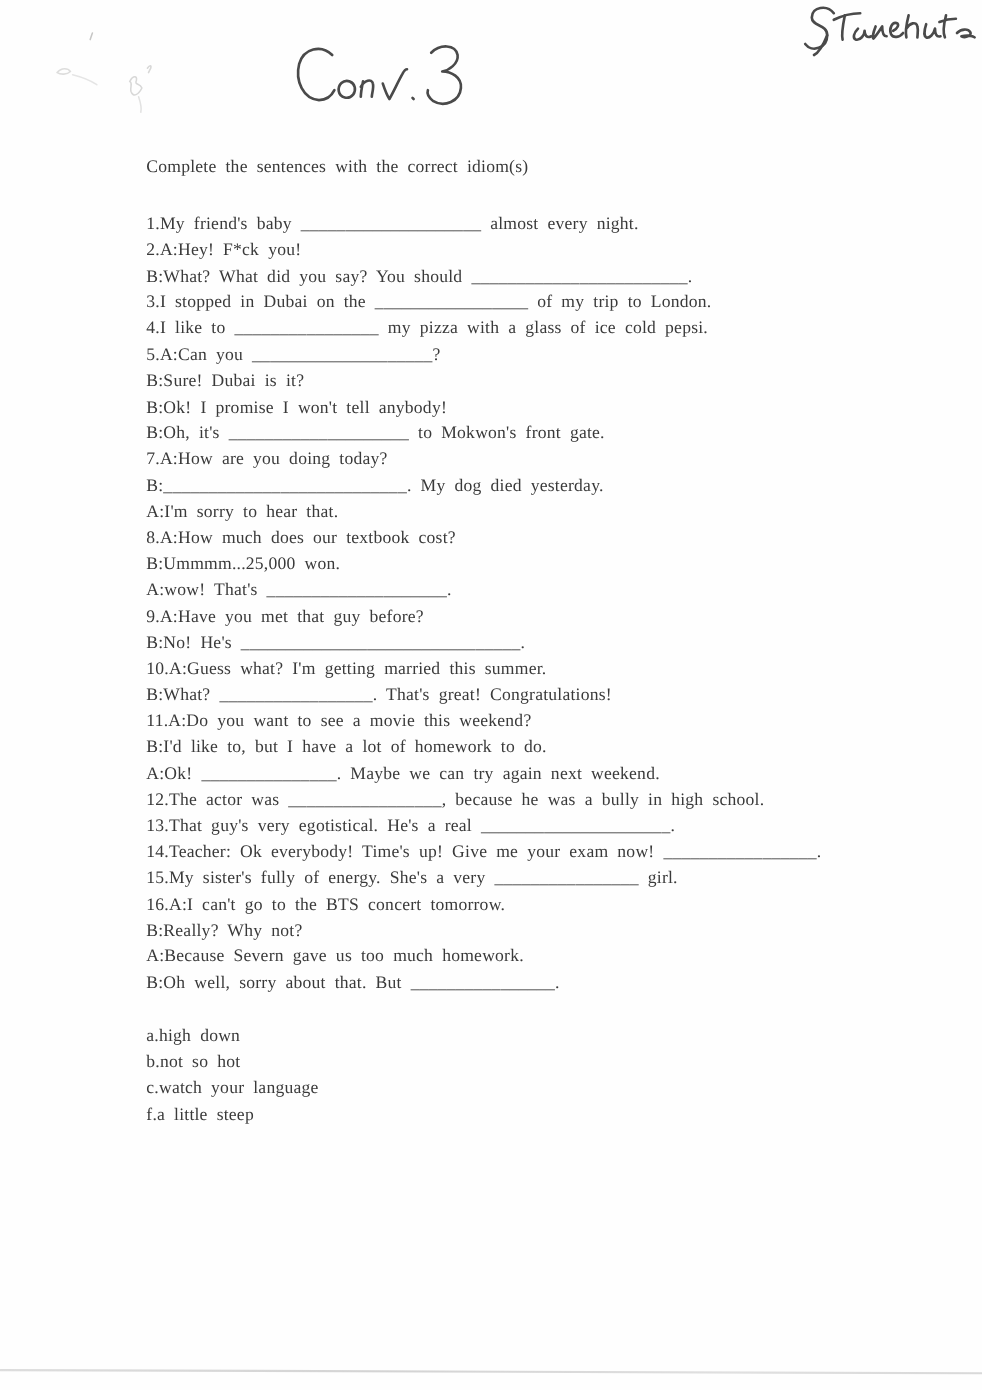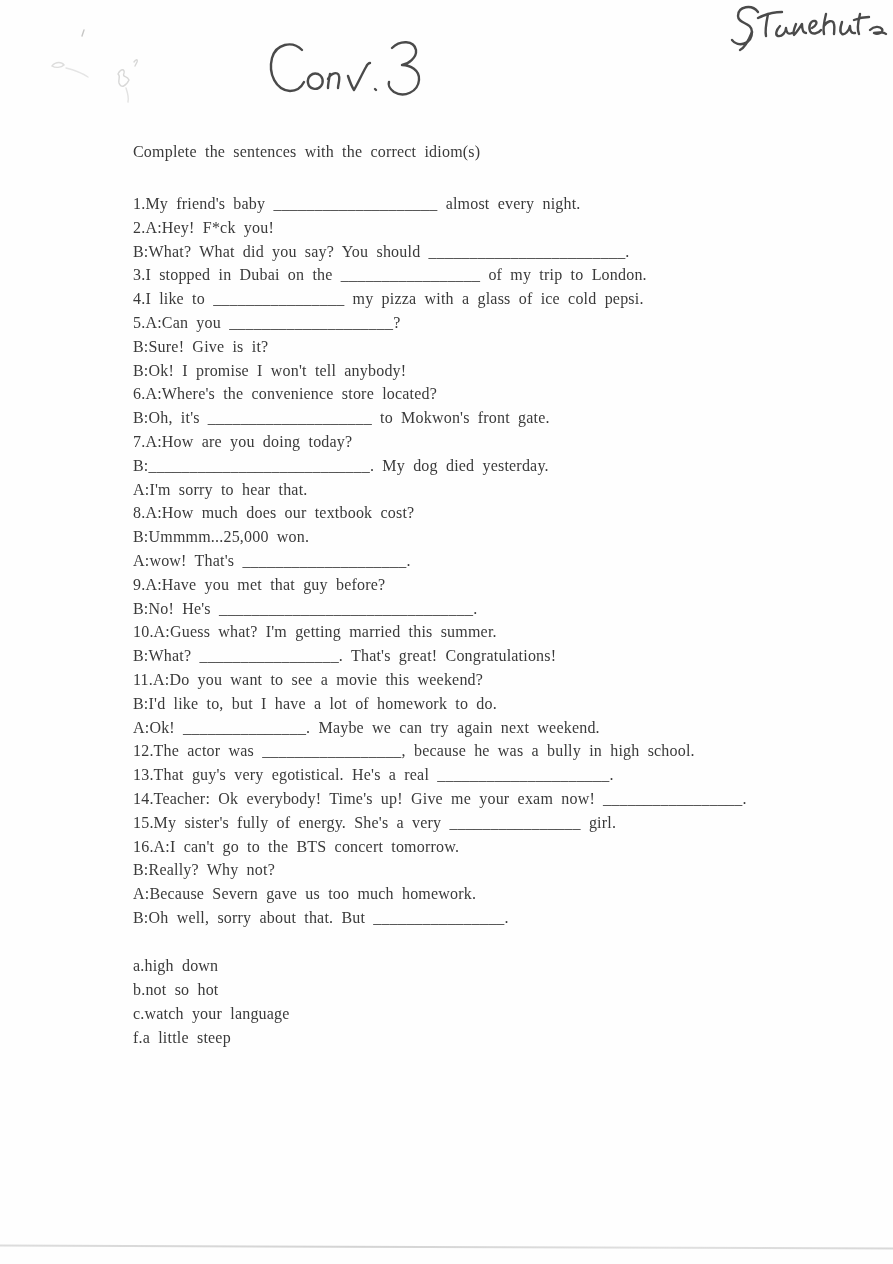--- a/index.html
+++ b/index.html
@@ -134,23 +134,22 @@
   <div class="content">
     <div class="instruction">Complete the sentences with the correct idiom(s)</div>
 
     <div class="lines">
         <div class="text-line">1.My friend's baby ____________________ almost every night.</div>
         <div class="text-line">2.A:Hey! F*ck you!</div>
         <div class="text-line">B:What? What did you say? You should ________________________.</div>
         <div class="text-line">3.I stopped in Dubai on the _________________ of my trip to London.</div>
         <div class="text-line">4.I like to ________________ my pizza with a glass of ice cold pepsi.</div>
         <div class="text-line">5.A:Can you ____________________?</div>
-        <div class="text-line">B:Sure! Give is it?</div>
+        <div class="text-line">B:Sure! Dubai is it?</div>
         <div class="text-line">B:Ok! I promise I won't tell anybody!</div>
-        <div class="text-line">6.A:Where's the convenience store located?</div>
         <div class="text-line">B:Oh, it's ____________________ to Mokwon's front gate.</div>
         <div class="text-line">7.A:How are you doing today?</div>
         <div class="text-line">B:___________________________. My dog died yesterday.</div>
         <div class="text-line">A:I'm sorry to hear that.</div>
         <div class="text-line">8.A:How much does our textbook cost?</div>
         <div class="text-line">B:Ummmm...25,000 won.</div>
         <div class="text-line">A:wow! That's ____________________.</div>
         <div class="text-line">9.A:Have you met that guy before?</div>
         <div class="text-line">B:No! He's _______________________________.</div>
         <div class="text-line">10.A:Guess what? I'm getting married this summer.</div>

